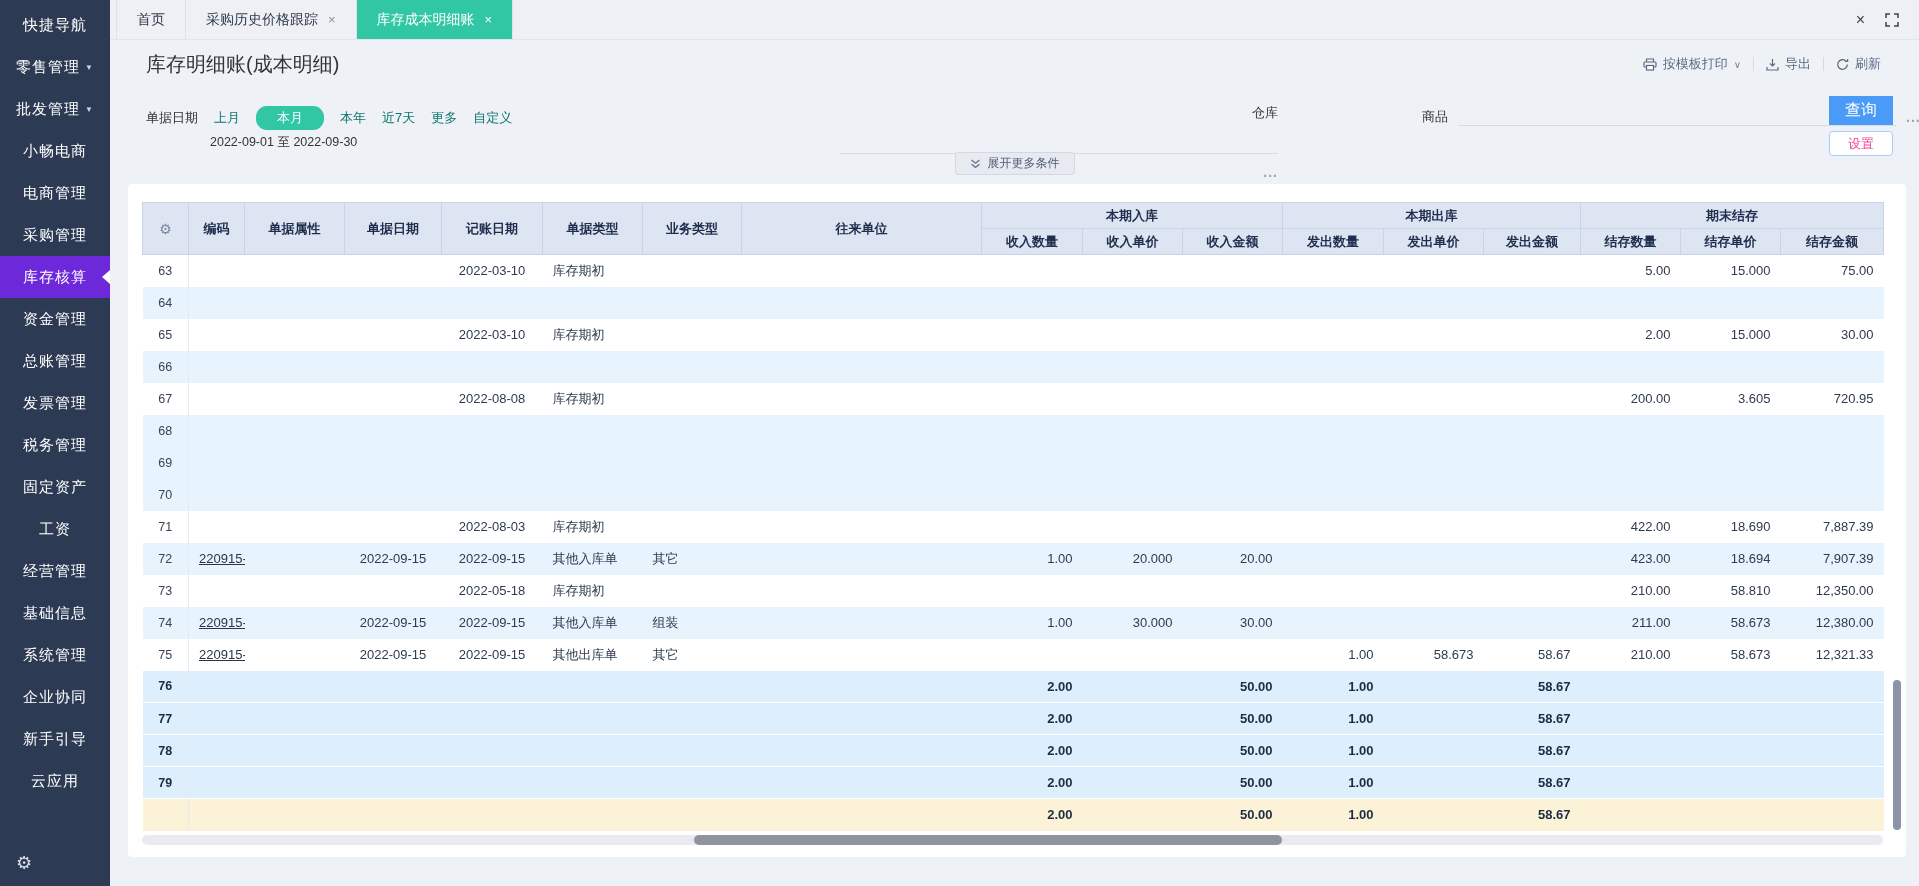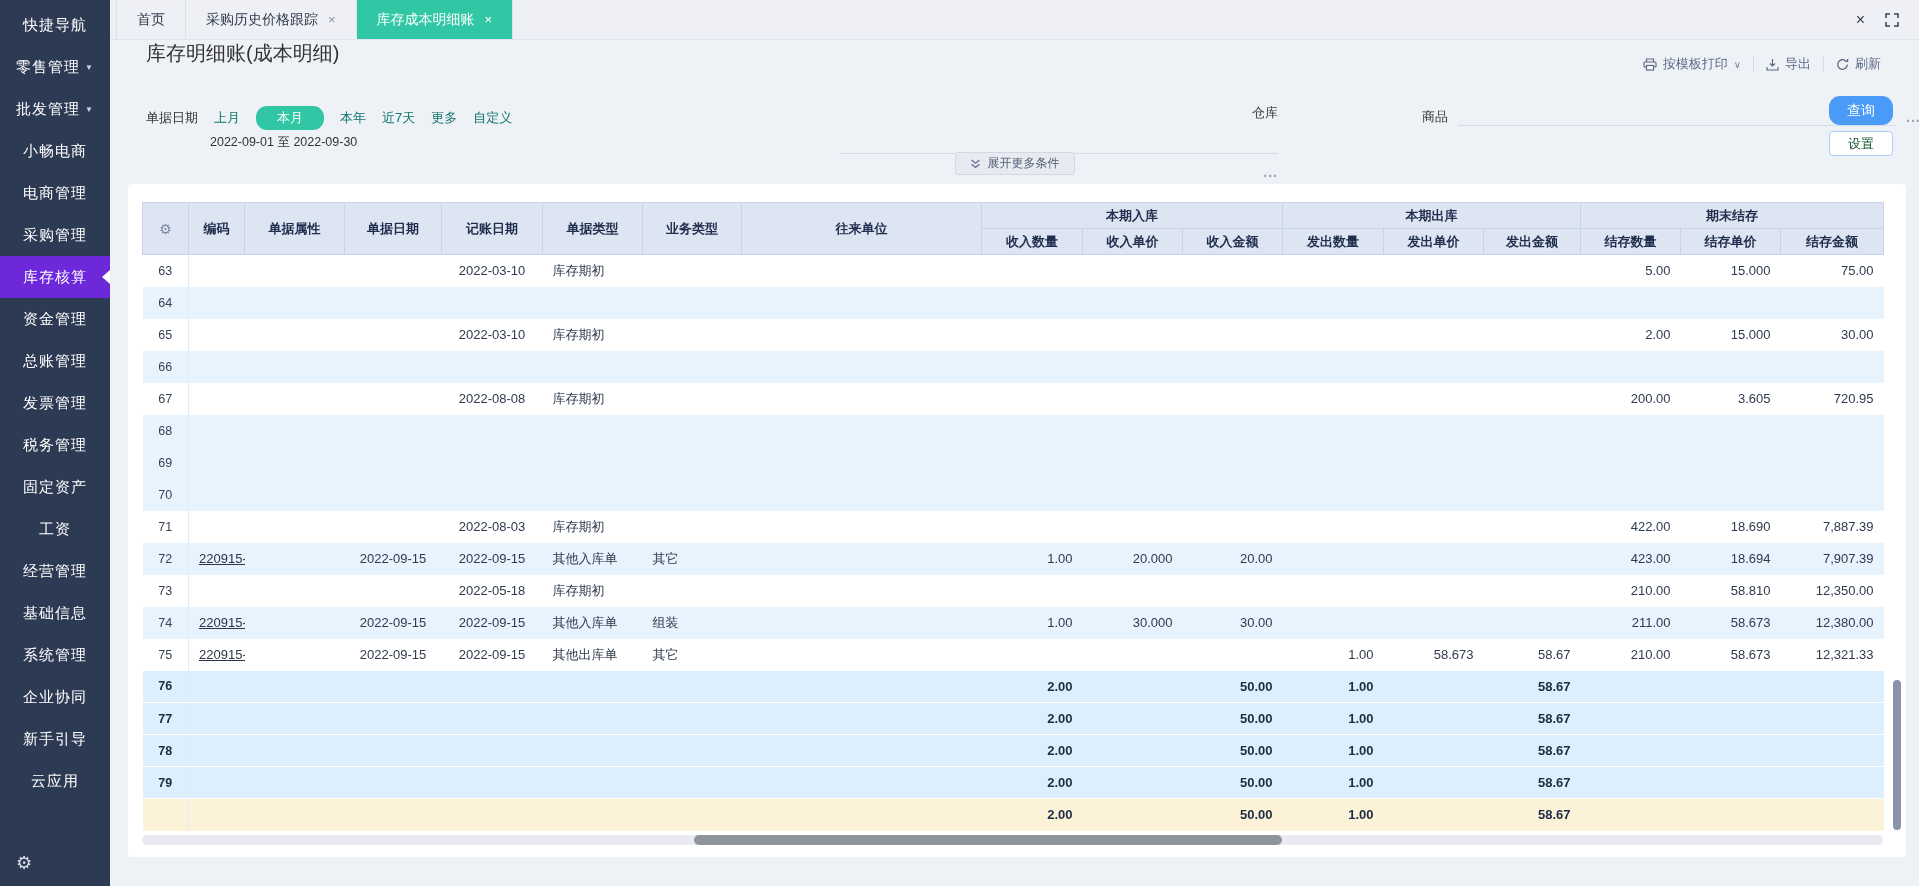--- a/index.html
+++ b/index.html
@@ -28,43 +28,43 @@
   .tab { display:flex; align-items:center; gap:10px; padding:0 20px; font-size:14px; color:#2f3a4d;
          border-right:1px solid #dde2ea; cursor:pointer; white-space:nowrap; }
   .tab:first-child { border-left:1px solid #dde2ea; margin-left:6px;text-align:center; }
   .tab.active { background:#31c6a4; color:#fff; }
   .tab-close { font-size:13px; color:#8a93a5; line-height:1; }
   .tab.active .tab-close { color:#fff; }
   .win-controls { margin-left:auto; display:flex; align-items:center; gap:20px; padding-right:20px; color:#3a4354; }
   .wc { cursor:pointer; font-size:16px; line-height:1; display:flex; align-items:center; }
 
   
-  .page-header { height:48px; display:flex; padding:0 26px 0 36px;gap:46px; }
+  .page-header { height:48px; display:flex; align-items:center; padding:0 26px 0 36px;gap:46px; }
   .page-title { font-size:20px; font-weight:400; color:#333; }
   .header-actions { margin-left:auto; display:flex; align-items:center; font-size:13px; color:#5b6b85; }
   .h-action { display:flex; align-items:center; gap:6px; cursor:pointer; padding:0 12px; }
   .h-action .chev { font-size:10px; color:#7a87a0; }
   .h-divider { width:1px; height:14px; background:#d5dbe6; }
 
   
   .filter-area { position:relative; height:96px; flex-shrink:0; }
   .f-label { font-size:13px; color:#333; white-space:nowrap; }
   .filter-date-block { position:absolute; left:36px; top:18px; display:flex; align-items:center; gap:16px; }
   .date-options { display:flex; align-items:center; gap:16px; }
   .date-option { font-size:13px; color:#0f766e; cursor:pointer; white-space:nowrap; }
   .date-option.selected { background:#31c6a4; color:#fff; border-radius:11px; padding:3px 21px; }
   .date-range { position:absolute; left:100px; top:46px; font-size:12.5px; color:#333; }
   .field { position:absolute; top:16px; display:flex; align-items:flex-end; gap:10px; }
   .field-warehouse { left:730px;flex-direction:column; }
   .field-product { left:1312px; }
   .input-line { width:438px; height:22px; border-bottom:1px solid #d5dbe8; cursor:text; }
   .ellipsis { color:#98a2b3; font-size:14px; font-weight:bold; letter-spacing:1px; cursor:pointer; padding-bottom:1px; }
   .btn-query { position:absolute; right:26px; top:8px; width:64px; height:29px; background:#4a9af7; color:#fff;
-               border:none; border-radius:11px; font-size:14px; cursor:pointer; font-family:inherit; }
-  .btn-settings { position:absolute; right:26px; top:43px; width:64px; height:25px; background:#fff; color:#14532d;
+               border:none; border-radius:0; font-size:16px; cursor:pointer; font-family:inherit; }
+  .btn-settings { position:absolute; right:26px; top:43px; width:64px; height:25px; background:#fff; color:#ec4899;
                   border:1px solid #a9ccfb; border-radius:4px; font-size:13px; cursor:pointer; font-family:inherit; }
   .expand-btn { position:absolute; left:50%; transform:translateX(-50%); top:64px; height:23px;
                 background:#e7eaf1; border:1px solid #d3d8e3; border-radius:3px; padding:0 14px;
                 font-size:12px; color:#556077; display:flex; align-items:center; gap:7px; cursor:pointer; }
 
   
   .table-card { background:#fff; margin:0 13px 0 18px; height:673px; border-radius:4px;
                 padding:18px 14px 0 14px; position:relative; overflow:hidden; flex-shrink:0; }
   table { border-collapse:collapse; table-layout:fixed; width:1741px; }
   thead th { background:#dde4f2; border:1px solid #c9d3e8; color:#1f2e4d; font-size:13px; font-weight:bold;

